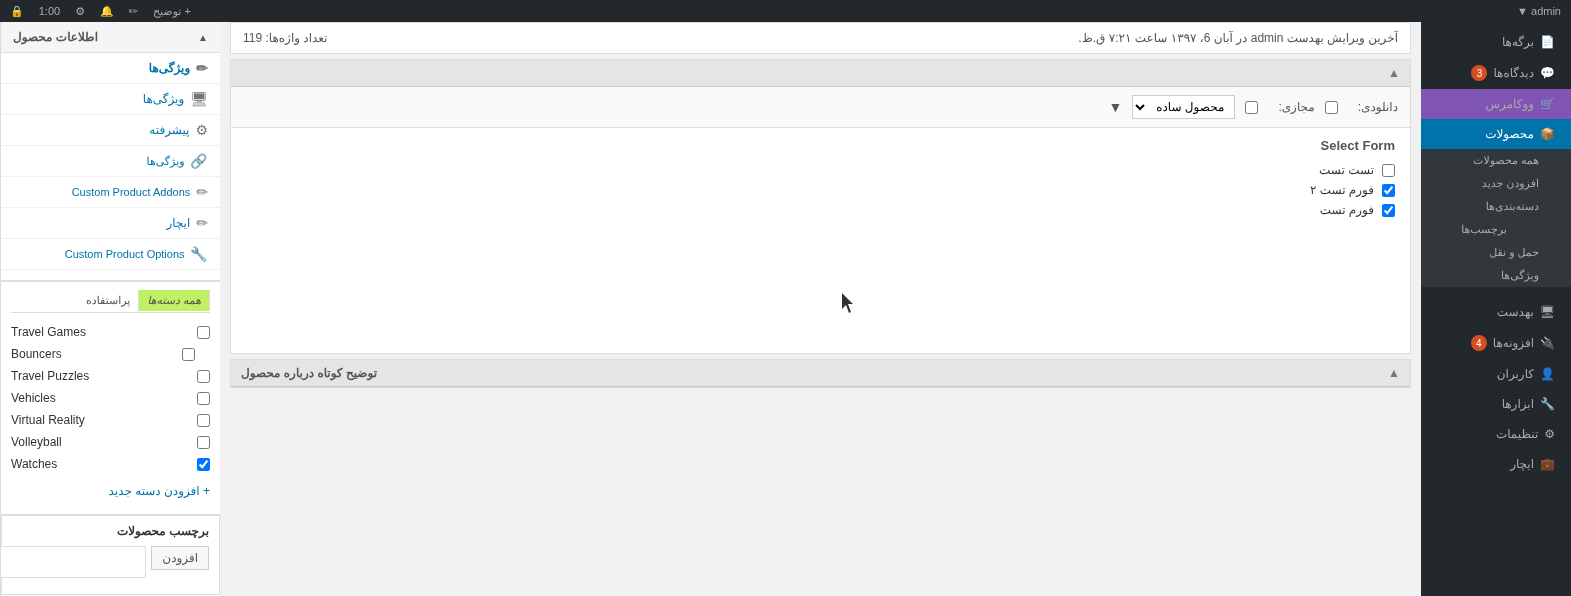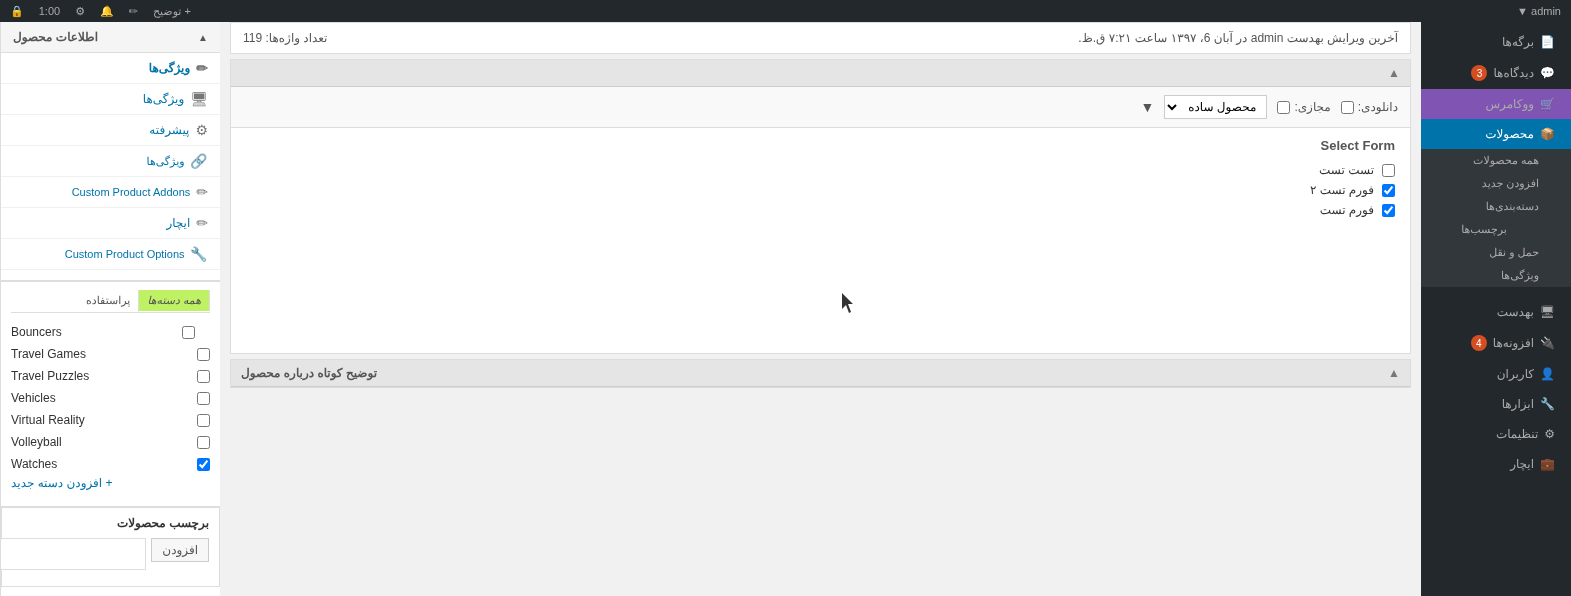--- a/index.html
+++ b/index.html
@@ -226,21 +226,21 @@
       background: #f9f9f9;
       border-bottom: 1px solid #ddd;
       direction: rtl;
     }
     .product-type-select {
       padding: 3px 6px;
       border: 1px solid #ccc;
       font-size: 12px;
       background: #fff;
     }
-    .checkbox-label { display: flex; align-items: center; gap: 4px; font-size: 12px; color: #555; }
+    .checkbox-label { display: flex; align-items: center; gap: 20px; font-size: 12px; color: #555; }
 
     
     .collapse-arrow { cursor: pointer; font-size: 12px; color: #777; }
 
     
     .panel-section {
       background: #fff;
       margin: 0 10px 5px;
       border: 1px solid #ddd;
     }
@@ -451,27 +451,27 @@
       <div style="display:flex; gap:0; border-bottom:1px solid #ddd; margin-bottom:8px; direction:rtl;">
         <div class="product-tab active" style="font-size:11px; padding:4px 8px;">
           <span>همه دسته‌ها</span>
         </div>
         <div class="product-tab" style="font-size:11px; padding:4px 8px;">
           <span>پراستفاده</span>
         </div>
       </div>
 
       <div style="max-height: 200px; overflow-y: auto; direction: rtl;">
+        <div class="cat-item">
+          <input type="checkbox" style="">
+          <span style="font-size:12px;">Travel Games</span>
+        </div>
         <div class="cat-item cat-item-indented">
           <input type="checkbox" style="">
           <span style="font-size:12px;">Bouncers</span>
-        </div>
-        <div class="cat-item">
-          <input type="checkbox" style="">
-          <span style="font-size:12px;">Travel Games</span>
         </div>
         <div class="cat-item">
           <input type="checkbox" style="">
           <span style="font-size:12px;">Travel Puzzles</span>
         </div>
         <div class="cat-item">
           <input type="checkbox" style="">
           <span style="font-size:12px;">Vehicles</span>
         </div>
         <div class="cat-item">
@@ -481,21 +481,21 @@
         <div class="cat-item">
           <input type="checkbox" style="">
           <span style="font-size:12px;">Volleyball</span>
         </div>
         <div class="cat-item">
           <input type="checkbox" checked="" style="">
           <span style="font-size:12px;">Watches</span>
         </div>
       </div>
 
-      <div style="text-align:left;">
+      <div style="margin-top:8px; text-align:right;">
         <a href="#" style="font-size:12px; color:#0073aa; text-decoration:none;">
           <span>+ افزودن دسته جدید</span>
         </a>
       </div>
     </div>
 
     <div class="tags-section" style="margin-top:8px; border-top:2px solid #ddd; padding:8px 10px;">
       <div class="tags-header">
         <span>برچسب محصولات</span>
       </div>

